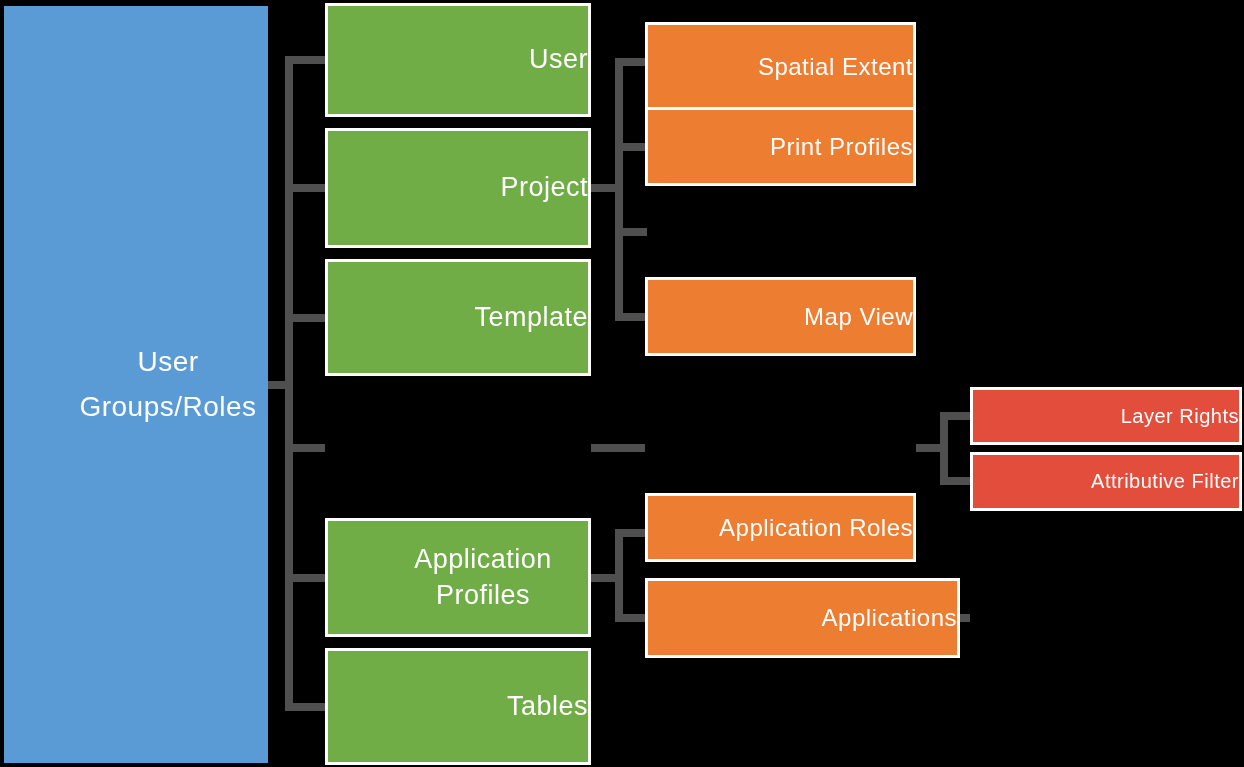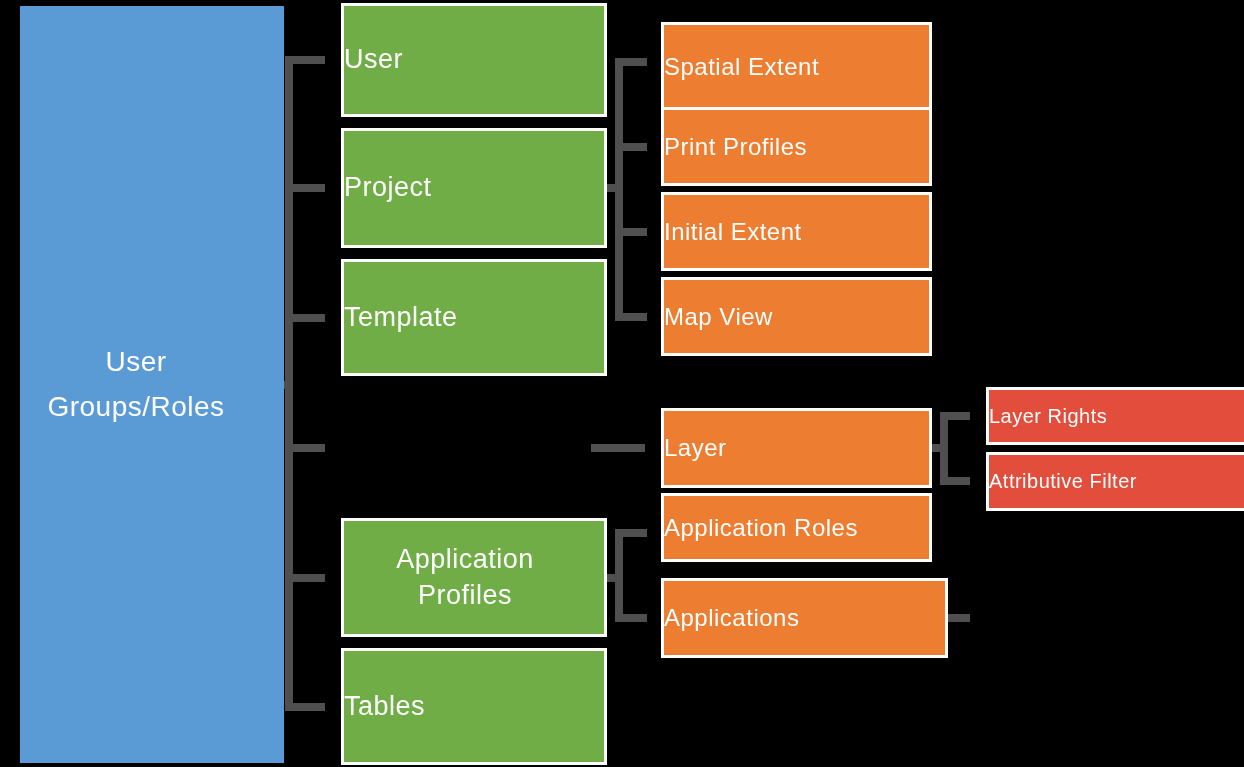--- a/index.html
+++ b/index.html
@@ -2,22 +2,22 @@
 <html style="--color-background: #000000; --color-root: #5B9BD5; --color-level1: #70AD47; --color-level2: #ED7D31; --color-level3: #E24E3B; --color-connector: #4F4F4F; --color-box_border: #FFFFFF; --color-text: #FFFFFF;"><head>
 <meta charset="utf-8">
 <style>
   html,body{margin:0;padding:0;background:#000;}
   #canvas{
     position:relative;width:1244px;height:767px;background:var(--color-background,#000);
     font-family:"Liberation Sans",sans-serif;overflow:hidden;
   }
   .conn{position:absolute;background:var(--color-connector,#4F4F4F);}
   .node{
-    position:absolute;box-sizing:border-box;display:flex;align-items:center;justify-content:flex-start;
-    text-align:center;color:var(--color-text,#fff);font-weight:300;letter-spacing:0.5px;margin-left:16px;
+    position:absolute;box-sizing:border-box;display:flex;align-items:center;justify-content:flex-end;
+    text-align:center;color:var(--color-text,#fff);font-weight:300;letter-spacing:0.5px;
   }
   .node span{display:inline-block;}
   .root{background:var(--color-root,#5B9BD5);font-size:28px;line-height:1.6;}
   .root span{width:200px;}
   .lvl1{background:var(--color-level1,#70AD47);border:3px solid var(--color-box_border,#fff);font-size:27px;line-height:1.3;}
   .lvl1 span{max-width:210px;}
   .lvl2{background:var(--color-level2,#ED7D31);border:3px solid var(--color-box_border,#fff);font-size:24px;}
   .lvl3{background:var(--color-level3,#E24E3B);border:3px solid var(--color-box_border,#fff);font-size:20px;}
 
   
@@ -29,21 +29,21 @@
   #box-map{left:325px;top:389px;width:266px;height:118px;}
   #box-app-profiles{left:325px;top:518px;width:266px;height:119px;padding-left:16px;}
   #box-tables{left:325px;top:648px;width:266px;height:117px;}
   
   #box-spatial-extent{left:645px;top:22px;width:271px;height:89px;}
   #box-print-profiles{left:645px;top:107px;width:271px;height:79px;}
   #box-initial-extent{left:645px;top:192px;width:271px;height:79px;}
   #box-map-view{left:645px;top:277px;width:271px;height:79px;}
   #box-layer{left:645px;top:408px;width:271px;height:80px;}
   #box-application-roles{left:645px;top:493px;width:271px;height:69px;}
-  #box-applications{left:645px;top:578px;width:287px;height:80px;}
+  #box-applications{left:645px;top:578px;width:315px;height:80px;}
   
   #box-layer-rights{left:970px;top:387px;width:272px;height:58px;}
   #box-attributive-filter{left:970px;top:452px;width:272px;height:59px;}
   #box-tools-application-rights{left:970px;top:590px;width:272px;height:60px;}
 
   
   #c-root-stub{left:266px;top:381px;width:27px;height:8px;}
   #c-trunk1{left:285px;top:56px;width:8px;height:655px;}
   #c-b-user{left:285px;top:56px;width:40px;height:8px;}
   #c-b-project{left:285px;top:184px;width:40px;height:8px;}
@@ -127,28 +127,22 @@
   <div class="node lvl1" id="box-tables">
     <span>Tables</span>
   </div>
 
   <div class="node lvl2" id="box-spatial-extent">
     <span>Spatial Extent</span>
   </div>
   <div class="node lvl2" id="box-print-profiles">
     <span>Print Profiles</span>
   </div>
-  <div class="node lvl2" id="box-initial-extent">
-    <span>Initial Extent</span>
-  </div>
   <div class="node lvl2" id="box-map-view">
     <span>Map View</span>
-  </div>
-  <div class="node lvl2" id="box-layer">
-    <span>Layer</span>
   </div>
   <div class="node lvl2" id="box-application-roles">
     <span>Application Roles</span>
   </div>
   <div class="node lvl2" id="box-applications">
     <span>Applications</span>
   </div>
 
   <div class="node lvl3" id="box-layer-rights">
     <span>Layer Rights</span>

